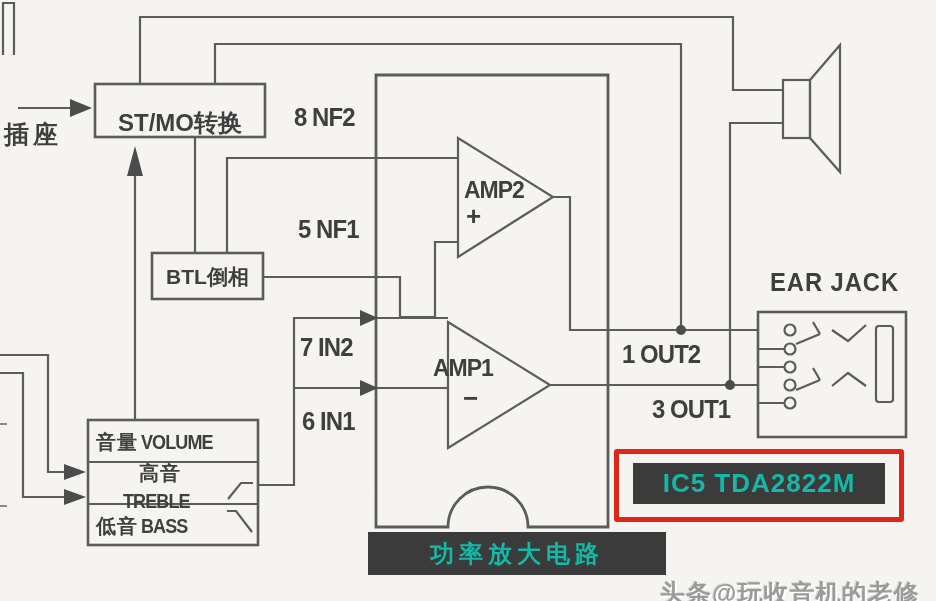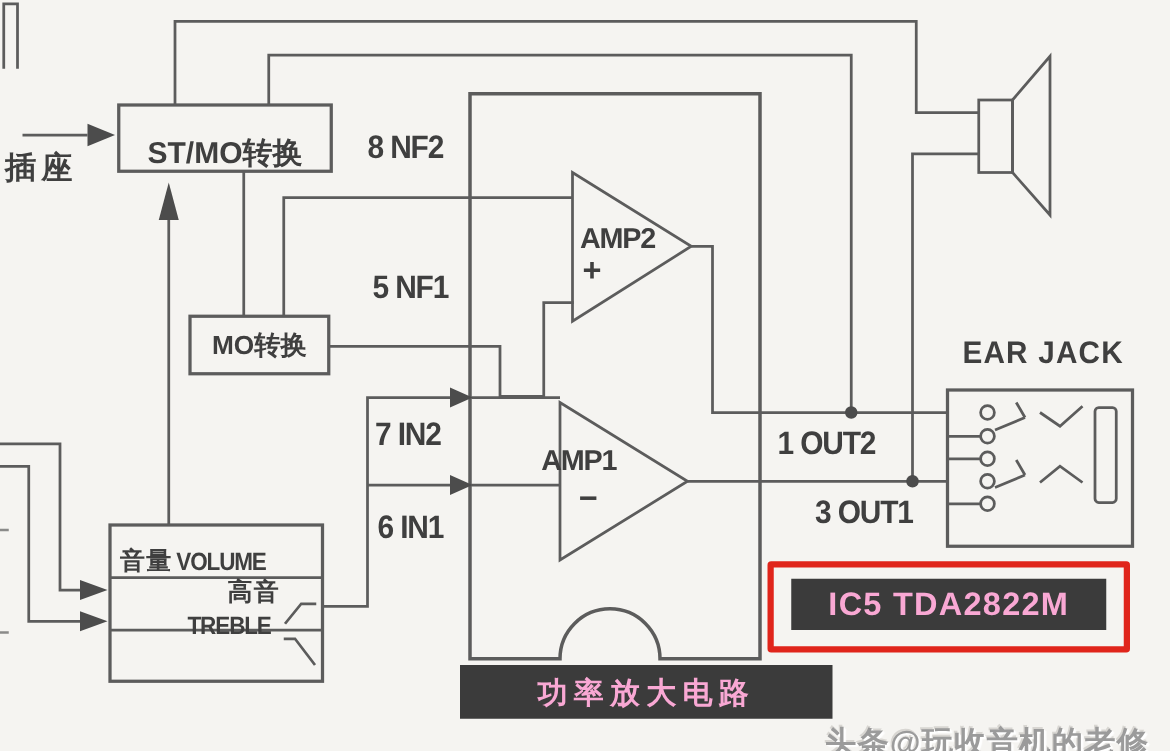--- a/index.html
+++ b/index.html
@@ -13,33 +13,33 @@
   .lbl{position:absolute;font-weight:bold;color:#3f3f3f;white-space:nowrap;line-height:1;}
   .pin{font-size:26px;letter-spacing:-1px;transform:scaleX(.92);transform-origin:left;}
   .boxlbl{display:flex;align-items:center;justify-content:center;text-align:center;}
   .stmo{left:95px;top:84px;width:170px;height:53px;font-size:24px;letter-spacing:0px;margin-top:12px;}
   .btl{left:152px;top:253px;width:111px;height:46px;font-size:21px;}
   .socket{left:4px;top:122px;font-size:25px;letter-spacing:4px;}
   .amp{font-size:23px;letter-spacing:-1px;text-align:center;}
   .ampsign{font-size:26px;}
   .earjack{left:770px;top:270px;font-size:25px;letter-spacing:1px;transform:scaleX(.95);transform-origin:left;}
   .badge{
-    position:absolute;background:#3b3b3b;color:#f9a8d4;
+    position:absolute;background:#3b3b3b;color:#14b8a6;
     display:flex;align-items:center;justify-content:center;
     font-weight:bold;white-space:nowrap;
   }
   .ic-badge{left:633px;top:463px;width:252px;height:41px;font-size:26px;letter-spacing:1px;}
   .power-badge{left:368px;top:532px;width:298px;height:43px;font-size:24px;letter-spacing:5px;}
   .redbox{
     position:absolute;left:614px;top:449px;width:280px;height:63px;
     border:5px solid #e0251b;border-radius:3px;background:transparent;
   }
   .tone-row{
     position:absolute;left:96px;width:128px;height:40px;
-    display:flex;align-items:flex-end;gap:3px;font-weight:bold;color:#3f3f3f;
+    display:flex;align-items:center;gap:3px;font-weight:bold;color:#3f3f3f;
   }
   .tone-cn{font-size:20px;letter-spacing:1px;}
   .tone-en{font-size:20px;letter-spacing:-1px;transform:scaleX(.9);transform-origin:left;}
   .watermark{
     position:absolute;left:660px;top:556px;font-size:25px;font-weight:bold;
     color:#9b9b9b;letter-spacing:1px;white-space:nowrap;
     text-shadow:1px 1px 0 #ffffff,2px 2px 1px #ffffff,-1px -1px 0 #d8d6d2;
     margin-top:21px;
   }
 </style>
@@ -118,21 +118,21 @@
       <circle cx="790" cy="330" r="5.5"></circle>
       <circle cx="790" cy="349" r="5.5"></circle>
       <circle cx="790" cy="367" r="5.5"></circle>
       <circle cx="790" cy="385" r="5.5"></circle>
       <circle cx="790" cy="403" r="5.5"></circle>
     </g>
   </svg>
 
   <div class="lbl socket">插座</div>
   <div class="lbl boxlbl stmo">ST/MO转换</div>
-  <div class="lbl boxlbl btl">MO转换</div>
+  <div class="lbl boxlbl btl">BTL倒相</div>
 
   <div class="lbl pin" style="left:294px;top:104px;">8 NF2</div>
   <div class="lbl pin" style="left:298px;top:216px;">5 NF1</div>
   <div class="lbl pin" style="left:300px;top:334px;">7 IN2</div>
   <div class="lbl pin" style="left:302px;top:408px;">6 IN1</div>
   <div class="lbl pin" style="left:622px;top:341px;">1 OUT2</div>
   <div class="lbl pin" style="left:652px;top:396px;">3 OUT1</div>
 
   <div class="lbl amp" style="left:464px;top:179px;">AMP2</div>
   <div class="lbl ampsign" style="left:466px;top:203px;">+</div>
@@ -142,20 +142,24 @@
   <div class="lbl earjack">EAR JACK</div>
 
   <div class="tone-row" style="top:422px;">
     <span class="tone-cn">音量</span>
     <span class="tone-en">VOLUME</span>
   </div>
   <div class="tone-row" style="top:460px;flex-direction:column;">
     <span class="tone-cn">高音</span>
     <span class="tone-en">TREBLE</span>
   </div>
+  <div class="tone-row" style="top:506px;">
+    <span class="tone-cn">低音</span>
+    <span class="tone-en">BASS</span>
+  </div>
 
   <div class="redbox"></div>
   <div class="badge ic-badge">IC5 TDA2822M</div>
 
   <div class="badge power-badge">功率放大电路</div>
 
   <div class="watermark">头条@玩收音机的老修</div>
 
 </div>
 

